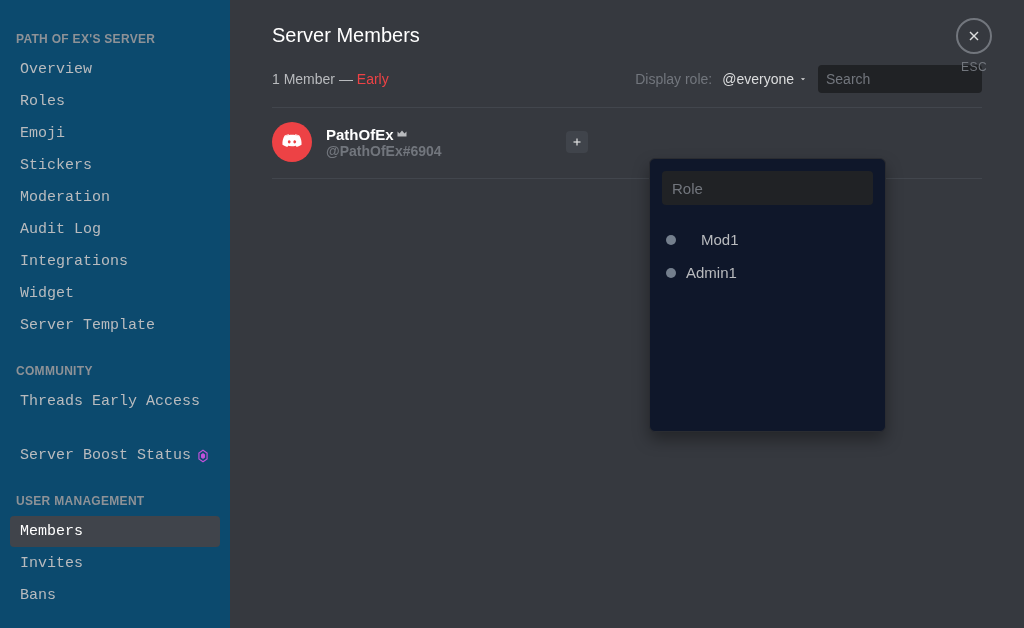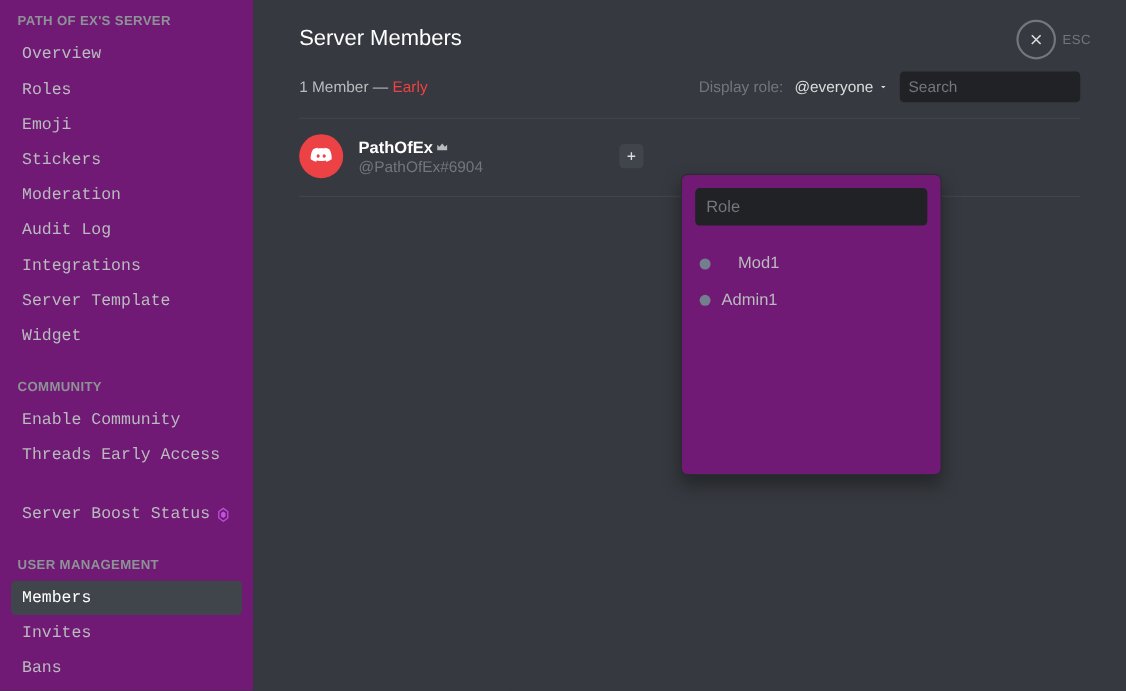--- a/index.html
+++ b/index.html
@@ -3,22 +3,22 @@
   <meta charset="utf-8">
   <style>
     * { margin: 0; padding: 0; box-sizing: border-box; }
     body {
       width: 1024px; height: 628px; overflow: hidden;
       font-family: "Whitney","Helvetica Neue",Helvetica,Arial,sans-serif;
       background: #36393f; color: #dcddde; display: flex;
     }
     
     .sidebar {
-      width: 230px; height: 100%; background: #701a75;
-      padding: 12px 10px 0 10px; overflow-y: auto;
+      width: 230px; height: 100%; background: #0c4a6e;
+      padding: 32px 10px 0 10px; overflow-y: auto;
     }
     .sb-heading {
       color: #8e9297; font-size: 12px; font-weight: 700; letter-spacing: .3px;
       padding: 0 6px 8px 6px;
     }
     .sb-item {
       color: #b9bbbe; font-size: 15px; font-weight: 500;
       padding: 7px 10px; border-radius: 4px; margin-bottom: 1px;
       cursor: pointer; display: flex; align-items: center; justify-content: space-between; font-family: Liberation Mono, monospace;
     }
@@ -57,54 +57,54 @@
       display: flex; align-items: center; gap: 14px; margin-top: 14px; position: relative;
     }
     .avatar {
       width: 40px; height: 40px; border-radius: 50%; background: #ed4245;
       display: flex; align-items: center; justify-content: center;
     }
     .avatar svg { width: 22px; height: 22px; color: #fff; }
     .mem-info { display: flex; flex-direction: column; }
     .mem-name { color: #fff; font-size: 15px; font-weight: 600; display: flex; align-items: center; gap: 2px;}
     .owner-ic { width: 12px; height: 12px; color: #b9bbbe; }
-    .mem-tag { color: #72767d; font-size: 14px; }
+    .mem-tag { color: #72767d; font-size: 14px; font-weight: bold; }
     .add-role-btn {
       width: 22px; height: 22px; border-radius: 4px; background: #40444b;
       display: flex; align-items: center; justify-content: center; cursor: pointer;
       margin-left: 110px;
     }
     .plus-ic { width: 12px; height: 12px; color: #dcddde; }
     .row-divider { height: 1px; background: #42464d; margin-top: 16px; }
     
     .role-pop {
-      position: absolute; left: 389px; top: 158px;
+      position: absolute; left: 419px; top: 158px;
       width: 237px; height: 274px;
-      background: #701a75; border: 1px solid #2a2c31; border-radius: 6px;
+      background: #0f172a; border: 1px solid #2a2c31; border-radius: 6px;
       box-shadow: 0 8px 16px rgba(0,0,0,.35);
       padding: 12px;
     }
     .role-search {
       background: #202225; border-radius: 4px; height: 34px;
       display: flex; align-items: center; padding: 0 10px;
     }
     .role-search input {
       flex: 1; background: transparent; border: none; outline: none;
       color: #dcddde; font-size: 15px;
     }
     .role-search input::placeholder { color: #72767d; }
     .role-opt {
       display: flex; align-items: center; gap: 10px;
       padding: 12px 4px 4px 4px; color: #b9bbbe; font-size: 15px; cursor: pointer;
     }
     .role-dot { width: 10px; height: 10px; border-radius: 50%; background: #747f8d; }
     
     .close-wrap {
       position: absolute; right: 32px; top: 18px;
-      display: flex; align-items: center; gap: 6px;
+      display: flex; flex-direction: column; align-items: center; gap: 6px;
     }
     .close-btn {
       width: 36px; height: 36px; border-radius: 50%;
       border: 2px solid #72767d; display: flex; align-items: center; justify-content: center;
       cursor: pointer; color: #dcddde;
     }
     .close-btn svg { width: 16px; height: 16px; }
     .esc-label { color: #72767d; font-size: 12px; letter-spacing: .5px; }
     ::-webkit-scrollbar { width: 8px; }
     ::-webkit-scrollbar-thumb { background: #202225; border-radius: 4px; }
@@ -131,31 +131,28 @@
   <div class="sb-item">
       <span>Moderation</span>
     </div>
   <div class="sb-item">
       <span>Audit Log</span>
     </div>
   <div class="sb-item">
       <span>Integrations</span>
     </div>
   <div class="sb-item">
+      <span>Widget</span>
+    </div>
+  <div class="sb-item">
       <span>Server Template</span>
-    </div>
-  <div class="sb-item">
-      <span>Widget</span>
     </div>
 
   <div class="sb-spacer"></div>
   <div class="sb-heading">COMMUNITY</div>
-  <div class="sb-item">
-      <span>Enable Community</span>
-    </div>
   <div class="sb-item">
       <span>Threads Early Access</span>
     </div>
 
   <div class="sb-spacer"></div>
   <div class="sb-item">
     <span>Server Boost Status</span>
     <svg class="boost-icon" viewBox="0 0 24 24" fill="none" stroke="currentColor" stroke-width="2">
       <path d="M12 2 L19 7 L19 17 L12 22 L5 17 L5 7 Z"></path>
       <path d="M12 7 L15.5 9.3 L15.5 14.7 L12 17 L8.5 14.7 L8.5 9.3 Z" fill="currentColor" stroke="none"></path>

